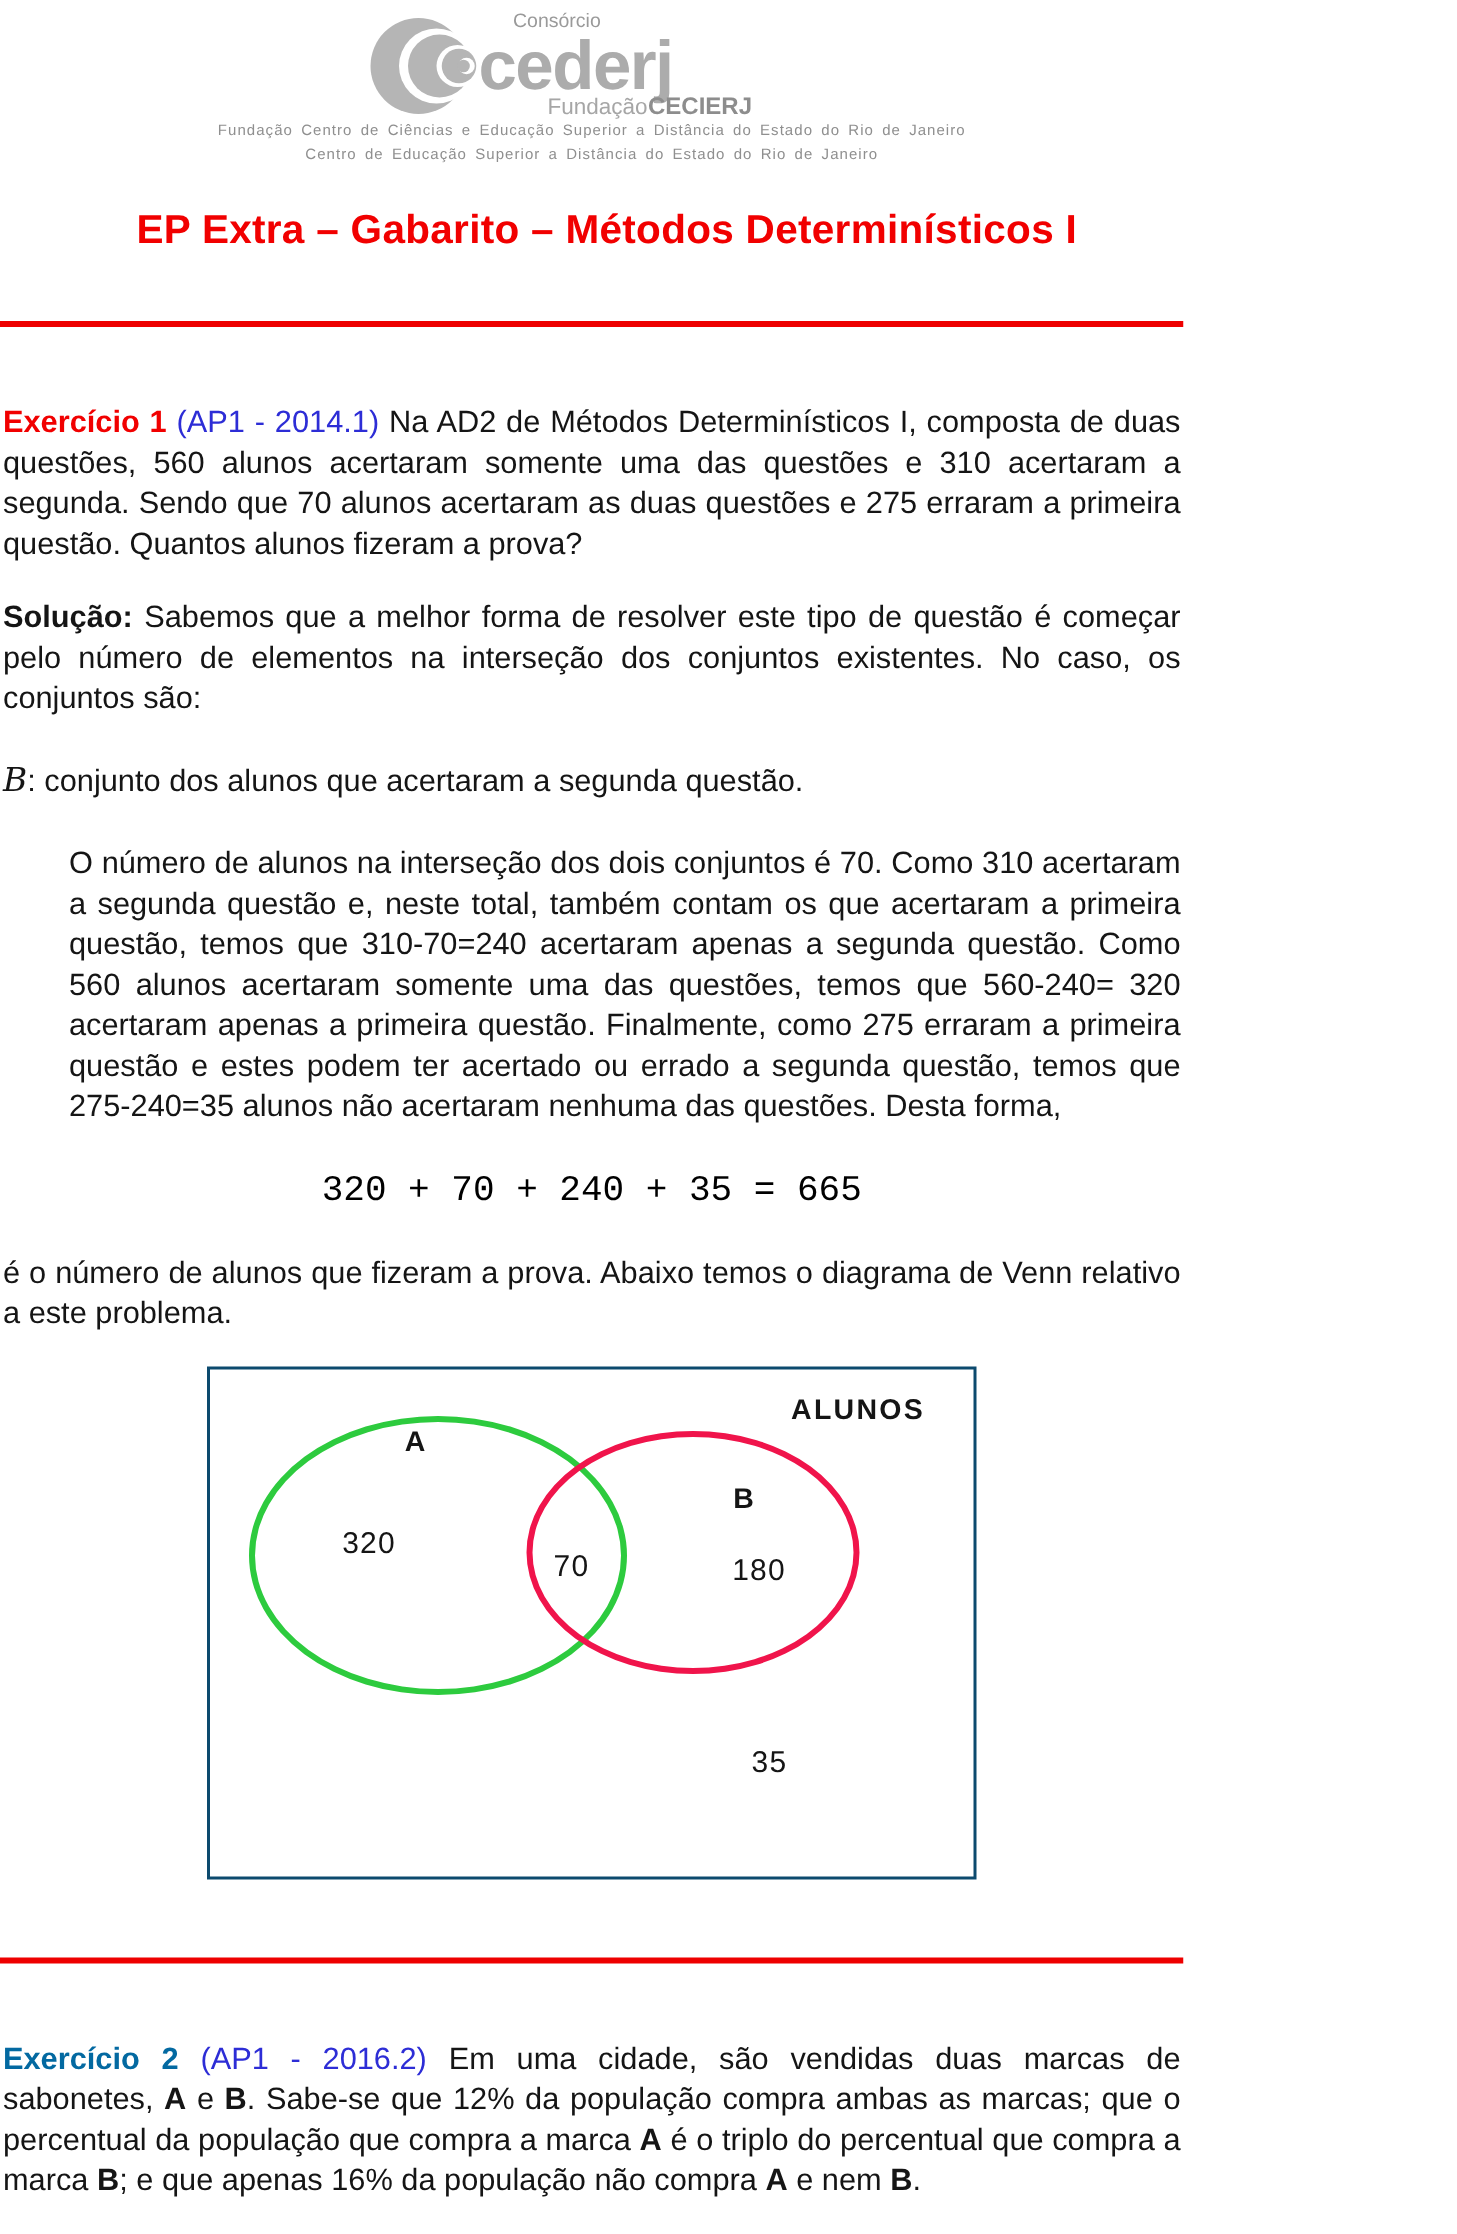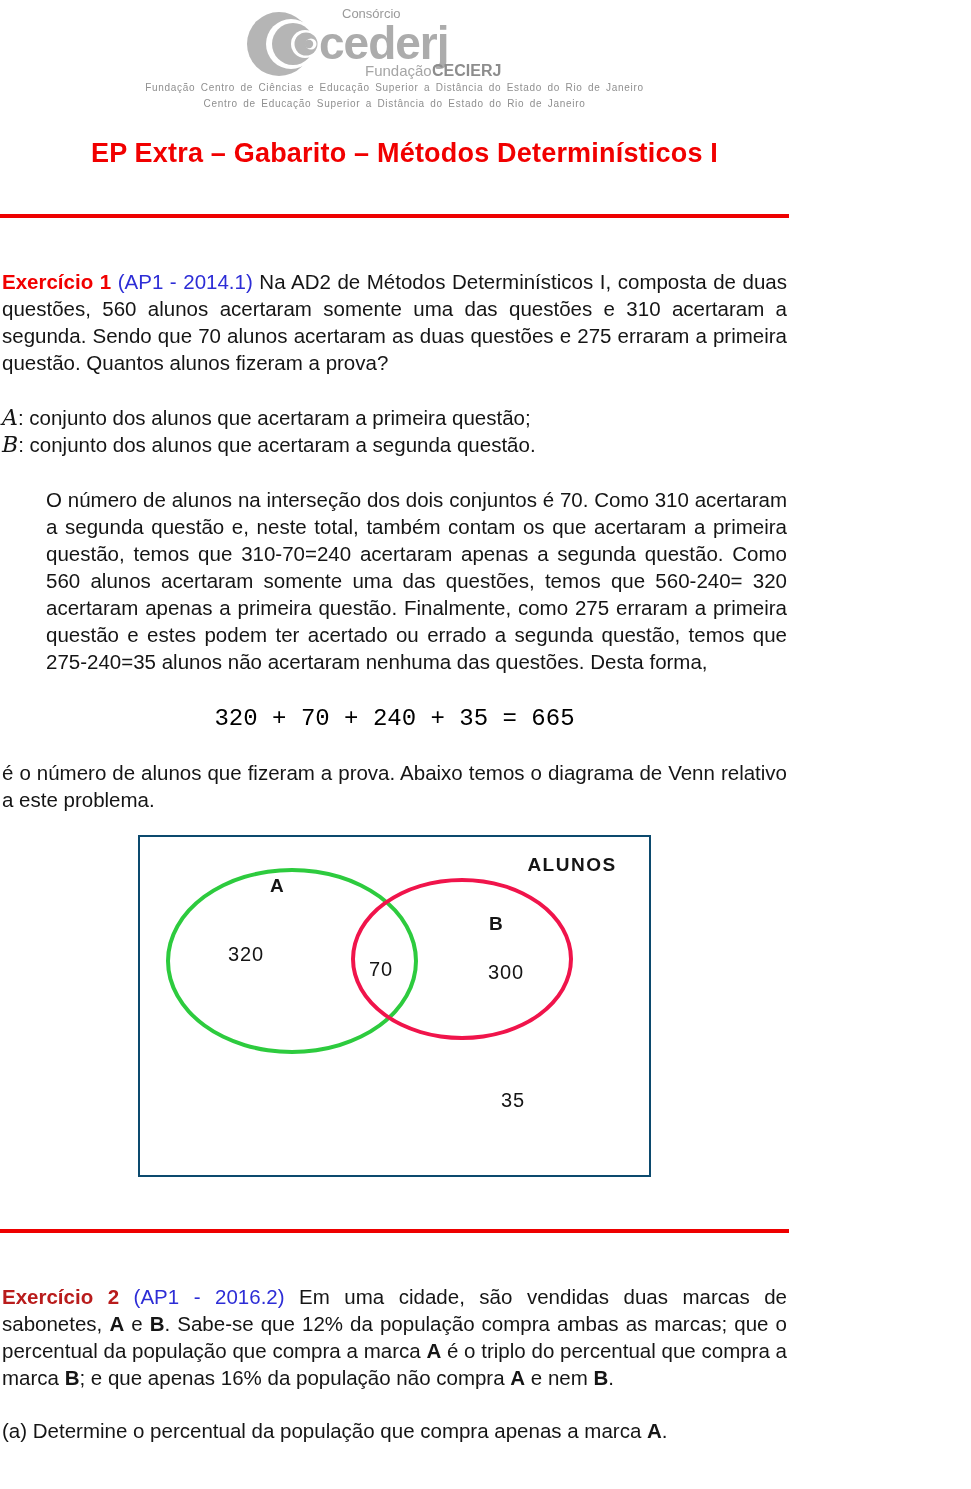--- a/index.html
+++ b/index.html
@@ -138,51 +138,52 @@
   </header>
 
   <hr class="red-rule" style="background: rgb(238, 0, 0);">
 
   <main class="content">
 
     <p class="para p-ex1"><span class="ex-label" style="color: rgb(241, 0, 0);">Exercício 1</span>
       <span class="ref-link" style="color: rgb(45, 45, 214);">(AP1 - 2014.1)</span>
       <span>Na AD2 de Métodos Determinísticos I, composta de duas questões, 560 alunos acertaram somente uma das questões e 310 acertaram a segunda. Sendo que 70 alunos acertaram as duas questões e 275 erraram a primeira questão. Quantos alunos fizeram a prova?</span></p>
 
+    <p class="para p-sol"><span class="sol-label">Solução:</span>
+      <span>Sabemos que a melhor forma de resolver este tipo de questão é começar pelo número de elementos na interseção dos conjuntos existentes. No caso, os conjuntos são:</span></p>
 
     <div class="p-sets">
-      <p class="para"><span class="mi">A</span><span>: conjunto dos alunos que acertaram a primeira questão;</span></p>
       <p class="para"><span class="mi">B</span><span>: conjunto dos alunos que acertaram a segunda questão.</span></p>
     </div>
 
     <p class="para p-body">O número de alunos na interseção dos dois conjuntos é 70. Como 310 acertaram a segunda questão e, neste total, também contam os que acertaram a primeira questão, temos que 310-70=240 acertaram apenas a segunda questão. Como 560 alunos acertaram somente uma das questões, temos que 560-240= 320 acertaram apenas a primeira questão. Finalmente, como 275 erraram a primeira questão e estes podem ter acertado ou errado a segunda questão, temos que 275-240=35 alunos não acertaram nenhuma das questões. Desta forma,</p>
 
     <div class="equation">320 + 70 + 240 + 35 = 665</div>
 
     <p class="para p-concl">é o número de alunos que fizeram a prova.  Abaixo temos o diagrama de Venn relativo a este problema.</p>
 
     <div class="venn-box">
       <div class="venn-label venn-universe">ALUNOS</div>
       <div class="venn-ellipse venn-a" style="border-color: rgb(45, 203, 62);"></div>
       <div class="venn-ellipse venn-b" style="border-color: rgb(240, 20, 75);"></div>
       <div class="venn-label venn-set-name lbl-a">A</div>
       <div class="venn-label venn-set-name lbl-b">B</div>
       <div class="venn-label venn-num num-320">320</div>
       <div class="venn-label venn-num num-70">70</div>
-      <div class="venn-label venn-num num-240">300</div>
+      <div class="venn-label venn-num num-240">180</div>
       <div class="venn-label venn-num num-35">35</div>
     </div>
 
   </main>
 
   <hr class="red-rule red-rule-2" style="background: rgb(238, 0, 0);">
 
   <div class="content">
 
-    <p class="para p-ex2"><span class="ex-label" style="color: #b91c1c;">Exercício 2</span>
+    <p class="para p-ex2"><span class="ex-label" style="color: #0369a1;">Exercício 2</span>
       <span class="ref-link" style="color: rgb(45, 45, 214);">(AP1 - 2016.2)</span>
       <span>Em uma cidade, são vendidas duas marcas de sabonetes, </span><span class="bb">A</span><span> e </span><span class="bb">B</span><span>. Sabe-se que 12% da população compra ambas as marcas; que o percentual da população que compra a marca </span><span class="bb">A</span><span> é o triplo do percentual que compra a marca </span><span class="bb">B</span><span>; e que apenas 16% da população não compra </span><span class="bb">A</span><span> e nem </span><span class="bb">B</span><span>.</span></p>
 
     <p class="para p-item"><span>(a) Determine o percentual da população que compra apenas a marca </span><span class="bb">A</span><span>.</span></p>
 
   </div>
 
 </div>
 
 </body></html>

